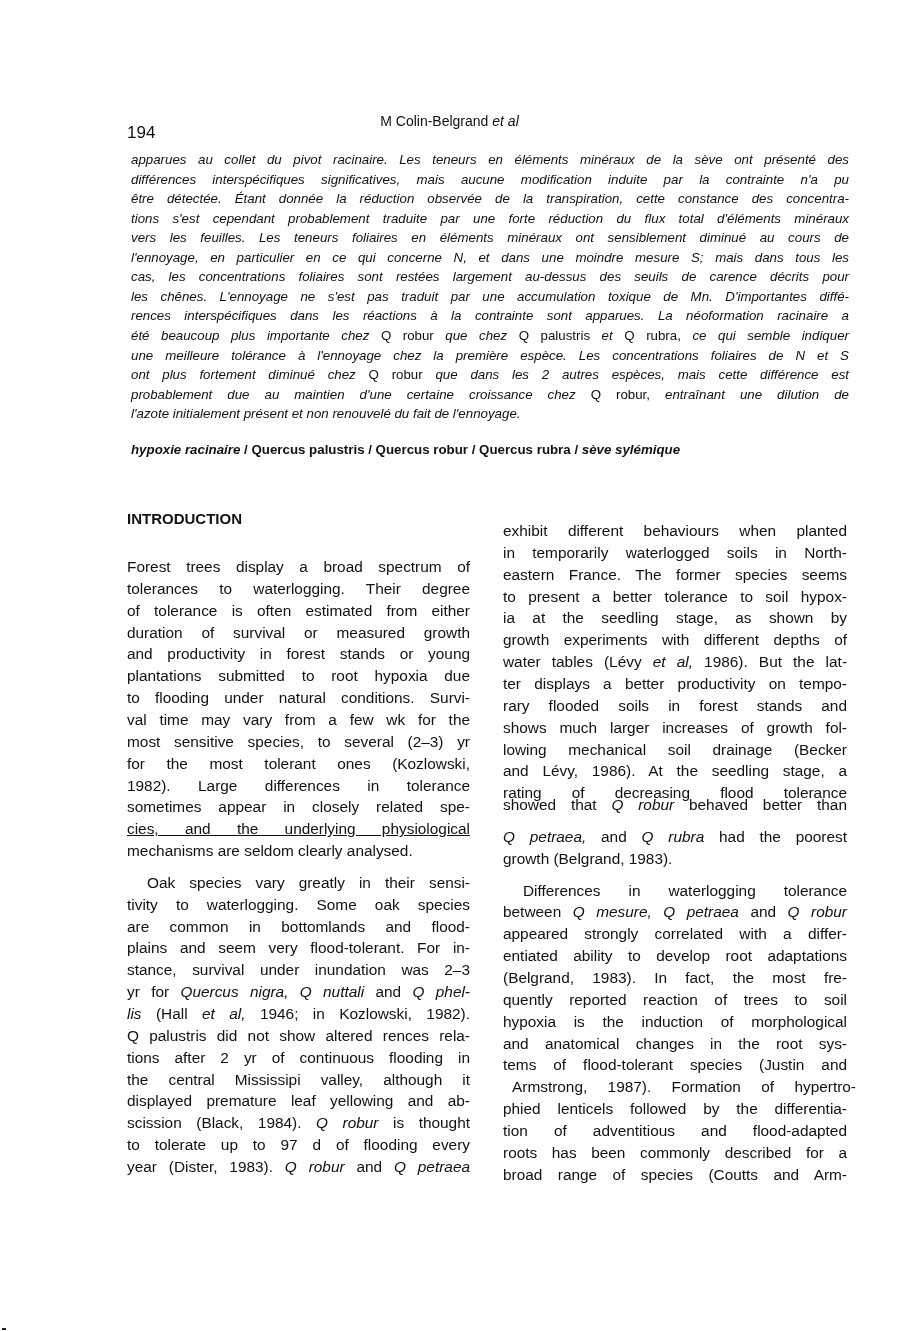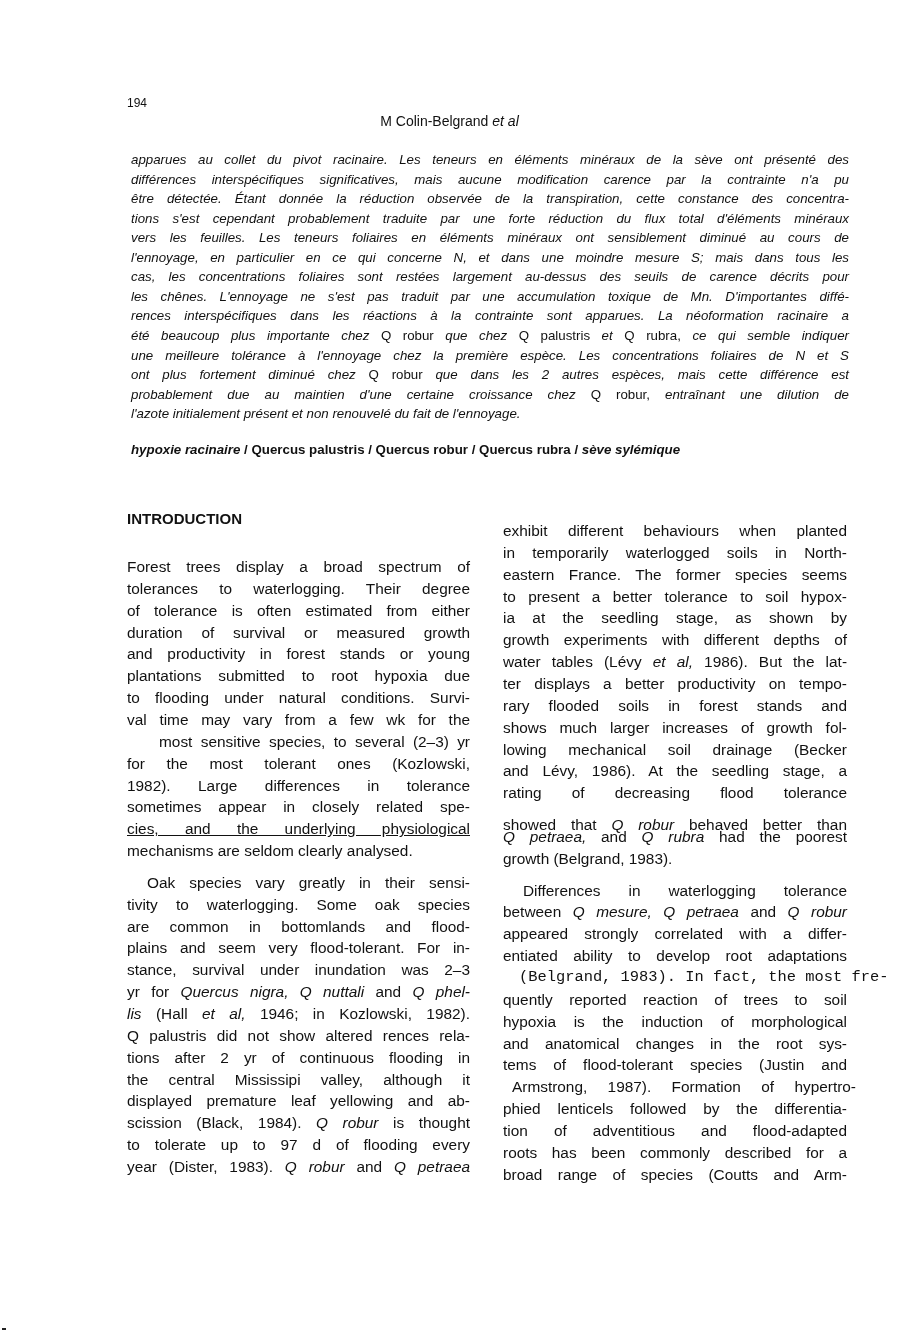--- a/index.html
+++ b/index.html
@@ -1,17 +1,17 @@
 <!DOCTYPE html>
 <html><head>
 <meta charset="utf-8">
 <style>
   html, body { margin:0; padding:0; background:#ffffff; }
   body { width:899px; height:1331px; position:relative; overflow:hidden; color:#111; font-family:"Liberation Sans", sans-serif; }
-  .page-num { position:absolute; left:127px; top:96px; font-size:12px; }
+  .page-num { position:absolute; left:127px; top:123px; font-size:17px; }
   .running-head { position:absolute; left:0; width:899px; top:113px; text-align:center; font-size:14px; }
   .running-head .ital { font-style:italic; }
   .abstract { position:absolute; left:131px; top:150px; width:718px; font-size:13.3px; line-height:19.55px; font-style:italic; text-align:justify; text-align-last:left; }
   .keywords { position:absolute; left:131px; top:442px; width:718px; font-size:13.3px; font-weight:bold; }
   .keywords .it { font-style:italic; }
   .col { position:absolute; top:0; width:343px; font-size:15.4px; line-height:21.85px; text-align:justify; }
   .left-col { left:127px; }
   .right-col { left:503px; }
   .section-heading { position:absolute; left:127px; top:510px; font-size:15px; font-weight:bold; }
   .it { font-style:italic; }
@@ -20,21 +20,21 @@
   .corner-mark { position:absolute; left:2px; top:1328px; width:4px; height:2px; background:#222; }
 </style>
 </head>
 <body>
 
 <div class="page-num">194</div>
 <div class="running-head"><span>M Colin-Belgrand</span> <span class="ital">et al</span></div>
 
 <div class="abstract" id="abstract">
     <span class="line" style="position: absolute; left: 0px; width: 718px; top: 0px;"><span style="font-style: italic;">apparues au collet du pivot racinaire. Les teneurs en éléments minéraux de la sève ont présenté des</span></span>
-    <span class="line" style="position: absolute; left: 0px; width: 718px; top: 19.55px;"><span style="font-style: italic;">différences interspécifiques significatives, mais aucune modification carence par la contrainte n'a pu</span></span>
+    <span class="line" style="position: absolute; left: 0px; width: 718px; top: 19.55px;"><span style="font-style: italic;">différences interspécifiques significatives, mais aucune modification induite par la contrainte n'a pu</span></span>
     <span class="line" style="position: absolute; left: 0px; width: 718px; top: 39.1px;"><span style="font-style: italic;">être détectée. Étant donnée la réduction observée de la transpiration, cette constance des concentra-</span></span>
     <span class="line" style="position: absolute; left: 0px; width: 718px; top: 58.65px;"><span style="font-style: italic;">tions s'est cependant probablement traduite par une forte réduction du flux total d'éléments minéraux</span></span>
     <span class="line" style="position: absolute; left: 0px; width: 718px; top: 78.2px;"><span style="font-style: italic;">vers les feuilles. Les teneurs foliaires en éléments minéraux ont sensiblement diminué au cours de</span></span>
     <span class="line" style="position: absolute; left: 0px; width: 718px; top: 97.75px;"><span style="">l'ennoyage, en particulier en ce qui concerne N, et dans une moindre mesure S; mais dans tous les</span></span>
     <span class="line" style="position: absolute; left: 0px; width: 718px; top: 117.3px;"><span style="font-style: italic;">cas, les concentrations foliaires sont restées largement au-dessus des seuils de carence décrits pour</span></span>
     <span class="line" style="position: absolute; left: 0px; width: 718px; top: 136.85px;"><span style="font-style: italic;">les chênes. L'ennoyage ne s'est pas traduit par une accumulation toxique de Mn. D'importantes diffé-</span></span>
     <span class="line" style="position: absolute; left: 0px; width: 718px; top: 156.4px;"><span style="font-style: italic;">rences interspécifiques dans les réactions à la contrainte sont apparues. La néoformation racinaire a</span></span>
     <span class="line" style="position: absolute; left: 0px; width: 718px; top: 175.95px;"><span style="font-style: italic;">été beaucoup plus importante chez </span><span style="font-style: normal;">Q robur</span><span style="font-style: italic;"> que chez </span><span style="font-style: normal;">Q palustris</span><span style="font-style: italic;"> et </span><span style="font-style: normal;">Q rubra,</span><span style="font-style: italic;"> ce qui semble indiquer</span></span>
     <span class="line" style="position: absolute; left: 0px; width: 718px; top: 195.5px;"><span style="font-style: italic;">une meilleure tolérance à l'ennoyage chez la première espèce. Les concentrations foliaires de N et S</span></span>
     <span class="line" style="position: absolute; left: 0px; width: 718px; top: 215.05px;"><span style="font-style: italic;">ont plus fortement diminué chez </span><span style="font-style: normal;">Q robur</span><span style="font-style: italic;"> que dans les 2 autres espèces, mais cette différence est</span></span>
@@ -48,21 +48,21 @@
 
 <div class="col left-col" id="leftcol">
     <span class="line" style="position: absolute; left: 0px; width: 343px; top: 556px;"><span style="font-style: normal;">Forest trees display a broad spectrum of</span></span>
     <span class="line" style="position: absolute; left: 0px; width: 343px; top: 577.85px;"><span style="font-style: normal;">tolerances to waterlogging. Their degree</span></span>
     <span class="line" style="position: absolute; left: 0px; width: 343px; top: 599.7px;"><span style="font-style: normal;">of tolerance is often estimated from either</span></span>
     <span class="line" style="position: absolute; left: 0px; width: 343px; top: 621.55px;"><span style="font-style: normal;">duration of survival or measured growth</span></span>
     <span class="line" style="position: absolute; left: 0px; width: 343px; top: 643.4px;"><span style="font-style: normal;">and productivity in forest stands or young</span></span>
     <span class="line" style="position: absolute; left: 0px; width: 343px; top: 665.25px;"><span style="font-style: normal;">plantations submitted to root hypoxia due</span></span>
     <span class="line" style="position: absolute; left: 0px; width: 343px; top: 687.1px;"><span style="font-style: normal;">to flooding under natural conditions. Survi-</span></span>
     <span class="line" style="position: absolute; left: 0px; width: 343px; top: 708.95px;"><span style="font-style: normal;">val time may vary from a few wk for the</span></span>
-    <span class="line" style="position: absolute; left: 0px; width: 343px; top: 730.8px;"><span style="font-style: normal; margin-left: 32px;">most sensitive species, to several (2–3) yr</span></span>
+    <span class="line" style="position: absolute; left: 0px; width: 343px; top: 730.8px;"><span style="font-style: normal;">most sensitive species, to several (2–3) yr</span></span>
     <span class="line" style="position: absolute; left: 0px; width: 343px; top: 752.65px;"><span style="font-style: normal;">for the most tolerant ones (Kozlowski,</span></span>
     <span class="line" style="position: absolute; left: 0px; width: 343px; top: 774.5px;"><span style="font-style: normal;">1982). Large differences in tolerance</span></span>
     <span class="line" style="position: absolute; left: 0px; width: 343px; top: 796.35px;"><span style="font-style: normal;">sometimes appear in closely related spe-</span></span>
     <span class="line" style="position: absolute; left: 0px; width: 343px; top: 818.2px; text-decoration: underline;"><span style="font-style: normal;">cies, and the underlying physiological</span></span>
     <span class="line last" style="position: absolute; left: 0px; width: 343px; top: 840.05px;"><span style="font-style: normal;">mechanisms are seldom clearly analysed.</span></span>
     <span class="line" style="position: absolute; left: 20px; width: 323px; top: 871.9px;"><span style="font-style: normal;">Oak species vary greatly in their sensi-</span></span>
     <span class="line" style="position: absolute; left: 0px; width: 343px; top: 893.75px;"><span style="font-style: normal;">tivity to waterlogging. Some oak species</span></span>
     <span class="line" style="position: absolute; left: 0px; width: 343px; top: 915.6px;"><span style="font-style: normal;">are common in bottomlands and flood-</span></span>
     <span class="line" style="position: absolute; left: 0px; width: 343px; top: 937.45px;"><span style="font-style: normal;">plains and seem very flood-tolerant. For in-</span></span>
     <span class="line" style="position: absolute; left: 0px; width: 343px; top: 959.3px;"><span style="font-style: normal;">stance, survival under inundation was 2–3</span></span>
@@ -83,28 +83,28 @@
     <span class="line" style="position: absolute; left: 0px; width: 344px; top: 585.55px;"><span style="font-style: normal;">to present a better tolerance to soil hypox-</span></span>
     <span class="line" style="position: absolute; left: 0px; width: 344px; top: 607.4px;"><span style="font-style: normal;">ia at the seedling stage, as shown by</span></span>
     <span class="line" style="position: absolute; left: 0px; width: 344px; top: 629.25px;"><span style="font-style: normal;">growth experiments with different depths of</span></span>
     <span class="line" style="position: absolute; left: 0px; width: 344px; top: 651.1px;"><span style="font-style: normal;">water tables (Lévy </span><span style="font-style: italic;">et al,</span><span style="font-style: normal;"> 1986). But the lat-</span></span>
     <span class="line" style="position: absolute; left: 0px; width: 344px; top: 672.95px;"><span style="font-style: normal;">ter displays a better productivity on tempo-</span></span>
     <span class="line" style="position: absolute; left: 0px; width: 344px; top: 694.8px;"><span style="font-style: normal;">rary flooded soils in forest stands and</span></span>
     <span class="line" style="position: absolute; left: 0px; width: 344px; top: 716.65px;"><span style="font-style: normal;">shows much larger increases of growth fol-</span></span>
     <span class="line" style="position: absolute; left: 0px; width: 344px; top: 738.5px;"><span style="font-style: normal;">lowing mechanical soil drainage (Becker</span></span>
     <span class="line" style="position: absolute; left: 0px; width: 344px; top: 760.35px;"><span style="font-style: normal;">and Lévy, 1986). At the seedling stage, a</span></span>
     <span class="line" style="position: absolute; left: 0px; width: 344px; top: 782.2px;"><span style="font-style: normal;">rating of decreasing flood tolerance</span></span>
-    <span class="line" style="position: absolute; left: 0px; width: 344px; top: 814px;"><span style="font-style: normal;">showed that </span><span style="font-style: italic;">Q robur</span><span style="font-style: normal;"> behaved better than</span></span>
+    <span class="line" style="position: absolute; left: 0px; width: 344px; top: 794px;"><span style="font-style: normal;">showed that </span><span style="font-style: italic;">Q robur</span><span style="font-style: normal;"> behaved better than</span></span>
     <span class="line" style="position: absolute; left: 0px; width: 344px; top: 825.9px;"><span style="font-style: italic;">Q petraea,</span><span style="font-style: normal;"> and </span><span style="font-style: italic;">Q rubra</span><span style="font-style: normal;"> had the poorest</span></span>
     <span class="line last" style="position: absolute; left: 0px; width: 344px; top: 847.75px;"><span style="font-style: normal;">growth (Belgrand, 1983).</span></span>
     <span class="line" style="position: absolute; left: 20px; width: 324px; top: 879.6px;"><span style="font-style: normal;">Differences in waterlogging tolerance</span></span>
     <span class="line" style="position: absolute; left: 0px; width: 344px; top: 901.45px;"><span style="font-style: normal;">between </span><span style="font-style: italic;">Q mesure, Q petraea</span><span style="font-style: normal;"> and </span><span style="font-style: italic;">Q robur</span></span>
     <span class="line" style="position: absolute; left: 0px; width: 344px; top: 923.3px;"><span style="font-style: normal;">appeared strongly correlated with a differ-</span></span>
     <span class="line" style="position: absolute; left: 0px; width: 344px; top: 945.15px;"><span style="font-style: normal;">entiated ability to develop root adaptations</span></span>
-    <span class="line" style="position: absolute; left: 16px; width: 344px; top: 967px; font-family: Liberation Mono, monospace;"><span style="font-style: normal;">(Belgrand, 1983). In fact, the most fre-</span></span>
+    <span class="line" style="position: absolute; left: 0px; width: 344px; top: 967px;"><span style="font-style: normal;">(Belgrand, 1983). In fact, the most fre-</span></span>
     <span class="line" style="position: absolute; left: 0px; width: 344px; top: 988.85px;"><span style="font-style: normal;">quently reported reaction of trees to soil</span></span>
     <span class="line" style="position: absolute; left: 0px; width: 344px; top: 1010.7px;"><span style="font-style: normal;">hypoxia is the induction of morphological</span></span>
     <span class="line" style="position: absolute; left: 0px; width: 344px; top: 1032.55px;"><span style="font-style: normal;">and anatomical changes in the root sys-</span></span>
     <span class="line" style="position: absolute; left: 0px; width: 344px; top: 1054.4px;"><span style="font-style: normal;">tems of flood-tolerant species (Justin and</span></span>
     <span class="line" style="position: absolute; left: 0px; width: 344px; top: 1076.25px; margin-left: 9px;"><span style="font-style: normal;">Armstrong, 1987). Formation of hypertro-</span></span>
     <span class="line" style="position: absolute; left: 0px; width: 344px; top: 1098.1px;"><span style="font-style: normal;">phied lenticels followed by the differentia-</span></span>
     <span class="line" style="position: absolute; left: 0px; width: 344px; top: 1119.95px;"><span style="font-style: normal;">tion of adventitious and flood-adapted</span></span>
     <span class="line" style="position: absolute; left: 0px; width: 344px; top: 1141.8px;"><span style="font-style: normal;">roots has been commonly described for a</span></span>
     <span class="line" style="position: absolute; left: 0px; width: 344px; top: 1163.65px;"><span style="font-style: normal;">broad range of species (Coutts and Arm-</span></span>
   </div>

